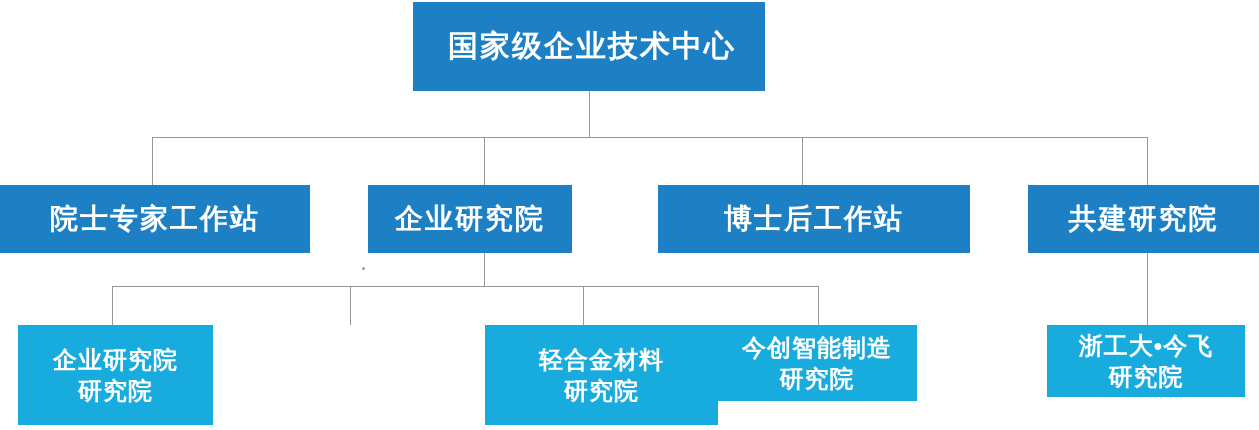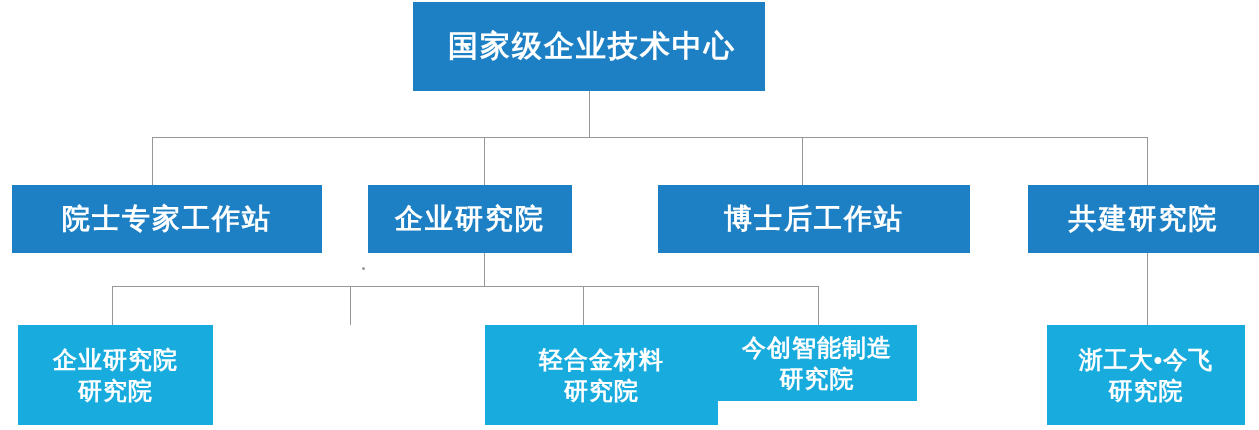--- a/index.html
+++ b/index.html
@@ -63,21 +63,21 @@
 
   <div class="node lvl1" style="left:413px; top:2px; width:352px; height:89px;padding-left:6px;">国家级企业技术中心</div>
 
   <div class="line vline" style="left:589px; top:91px; height:46px;"></div>
   <div class="line hline" style="left:152px; top:137px; width:996px;"></div>
   <div class="line vline" style="left:152px; top:137px; height:48px;"></div>
   <div class="line vline" style="left:484px; top:137px; height:48px;"></div>
   <div class="line vline" style="left:802px; top:137px; height:48px;"></div>
   <div class="line vline" style="left:1147px; top:137px; height:48px;"></div>
 
-  <div class="node lvl2" style="left:12px; top:185px; width:310px; height:68px;">院士专家工作站</div>
+  <div class="node lvl2" style="left:0px; top:185px; width:310px; height:68px;">院士专家工作站</div>
   <div class="node lvl2" style="left:368px; top:185px; width:204px; height:68px;">企业研究院</div>
   <div class="node lvl2" style="left:1028px; top:185px; width:231px; height:68px;">共建研究院</div>
   <div class="node lvl2" style="left:658px; top:185px; width:312px; height:68px;">博士后工作站</div>
 
   <div class="stray-dot" style="left:362px; top:267px;"></div>
 
   <div class="line vline" style="left:484px; top:253px; height:33px;"></div>
   <div class="line hline" style="left:112px; top:286px; width:706px;"></div>
   <div class="line vline" style="left:112px; top:286px; height:39px;"></div>
   <div class="line vline" style="left:350px; top:286px; height:39px;"></div>
@@ -85,16 +85,16 @@
   <div class="line vline" style="left:818px; top:286px; height:39px;"></div>
 
   <div class="line vline" style="left:1147px; top:253px; height:72px;"></div>
 
   <div class="node lvl3" style="left:18px; top:325px; width:195px; height:100px;">企业研究院
 研究院</div>
   <div class="node lvl3" style="left:485px; top:325px; width:233px; height:100px;">轻合金材料
 研究院</div>
   <div class="node lvl3" style="left:717px; top:325px; width:200px; height:76px;">今创智能制造
 研究院</div>
-  <div class="node lvl3" style="left:1047px; top:325px; width:198px; height:100px;">浙工大•今飞
+  <div class="node lvl3" style="left:1047px; top:325px; width:198px; height:72px;">浙工大•今飞
 研究院</div>
 
 </div>
 
 </body></html>

